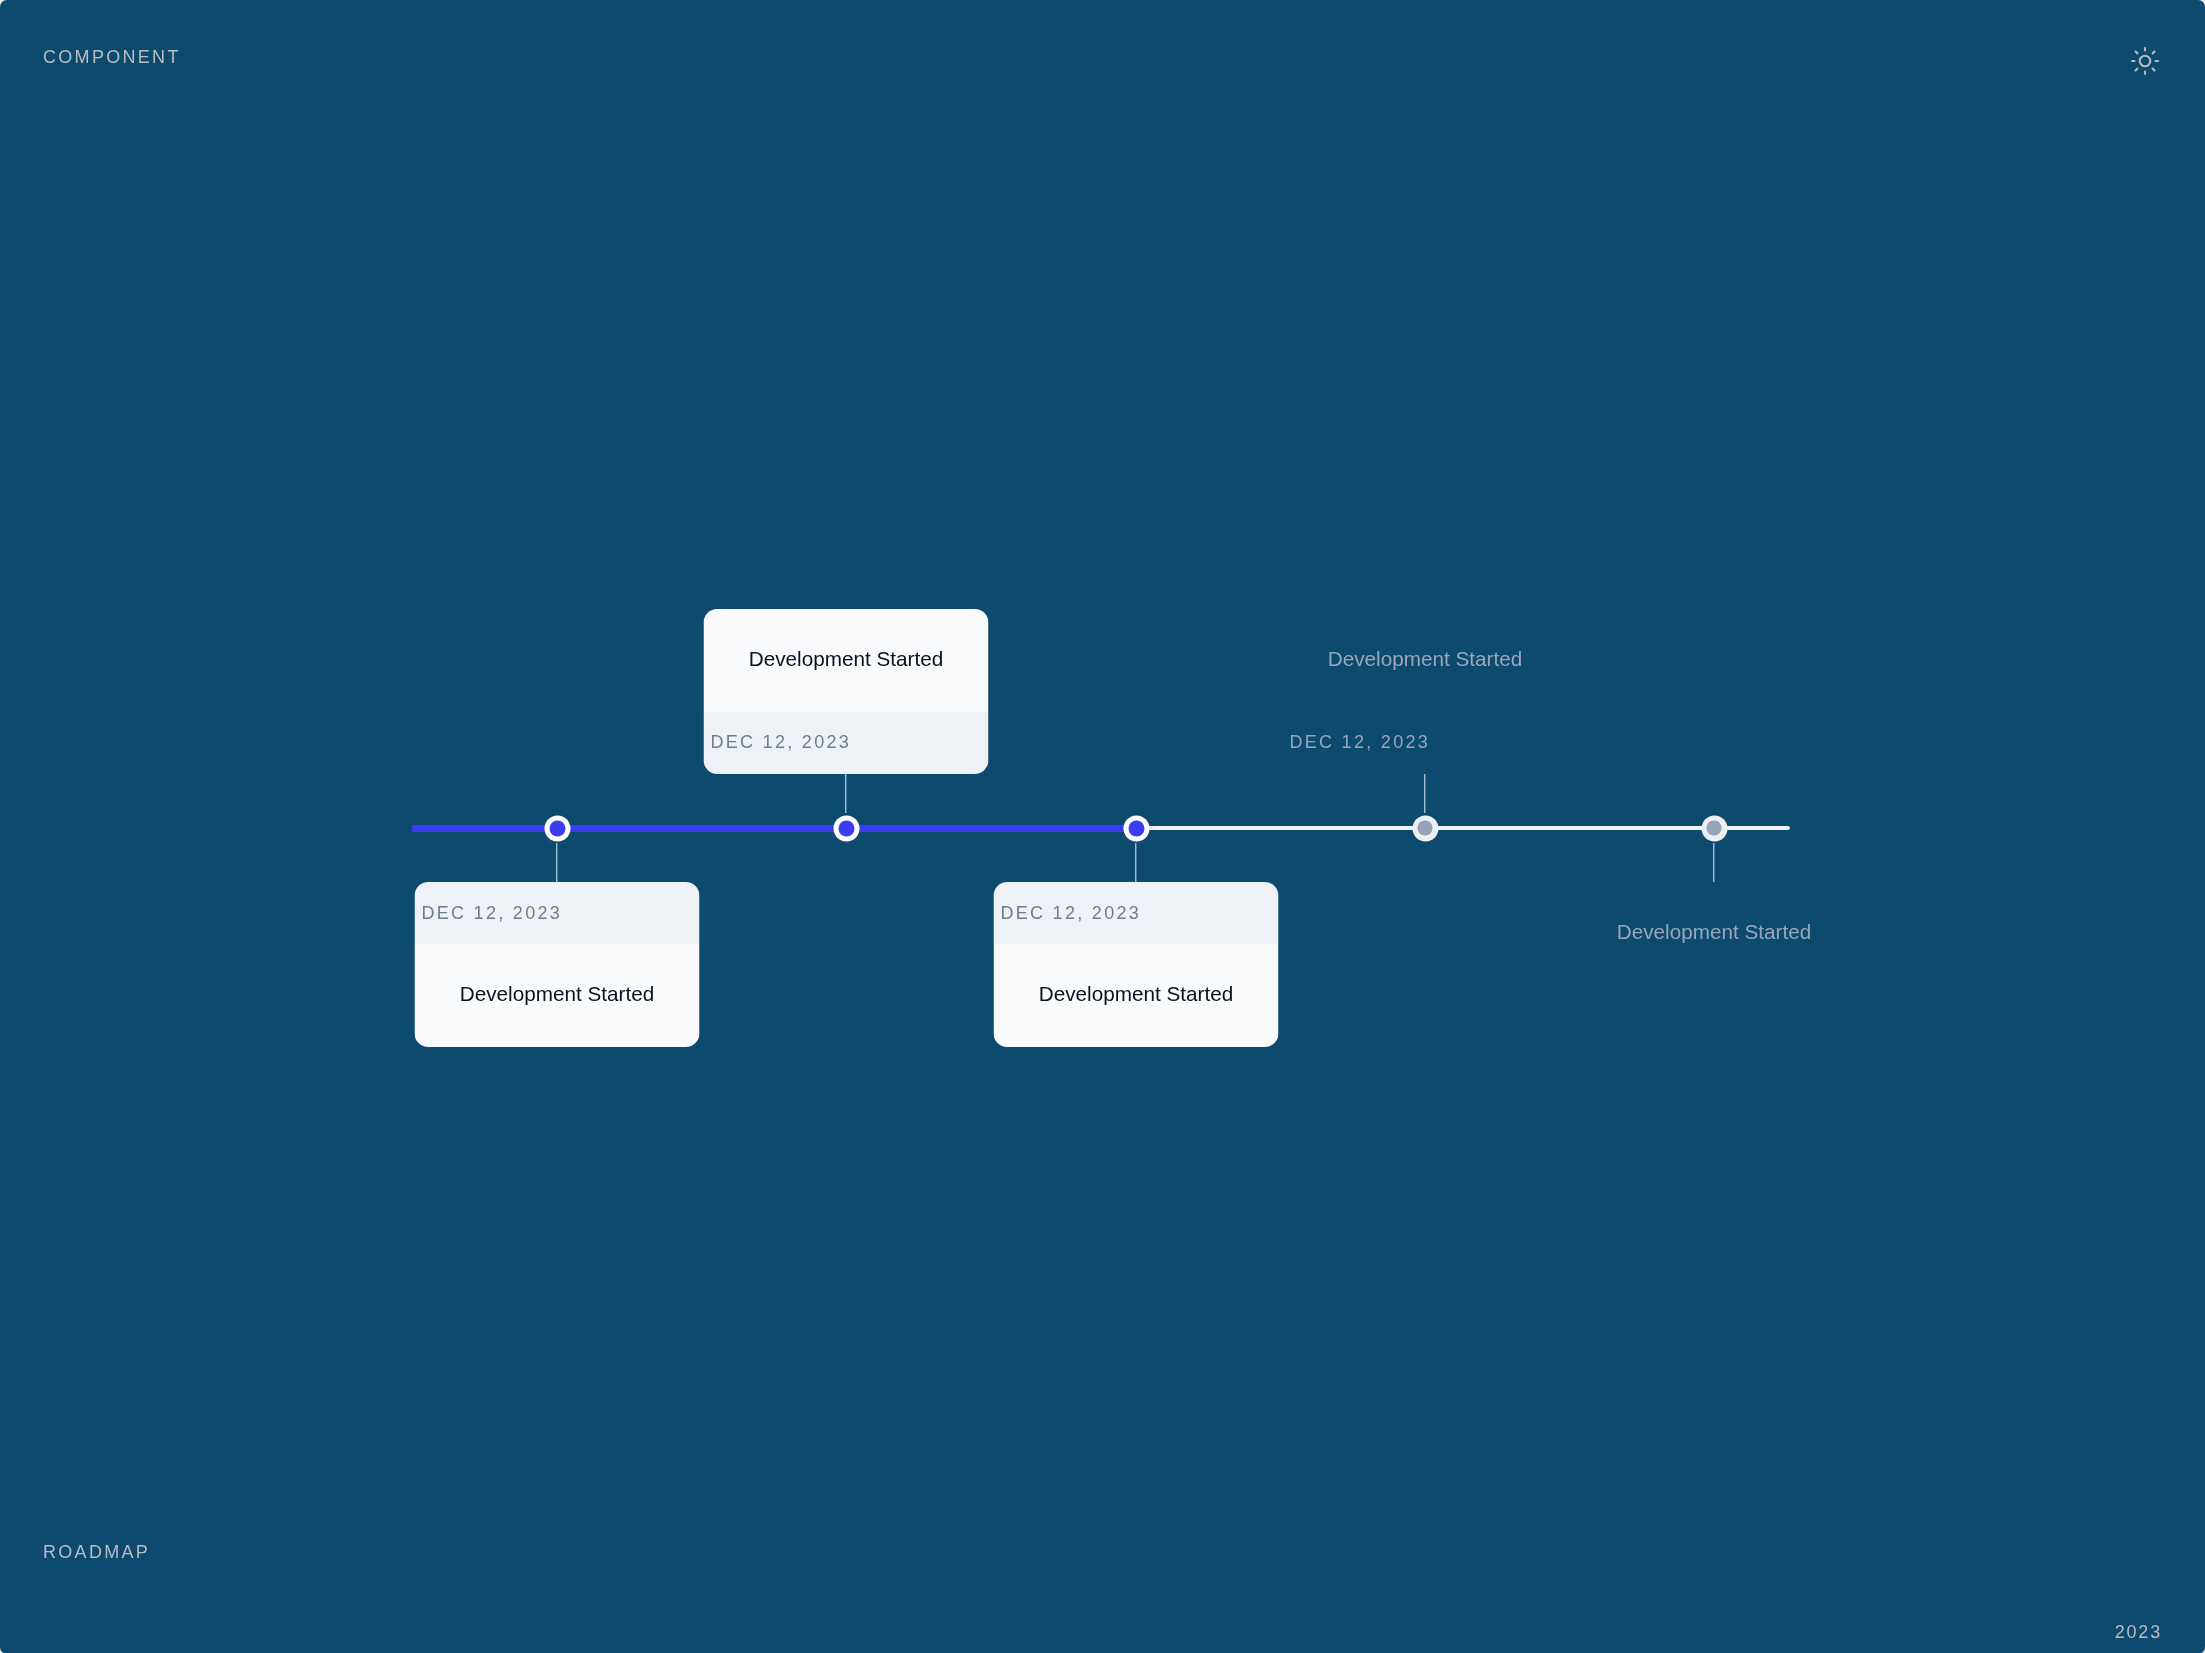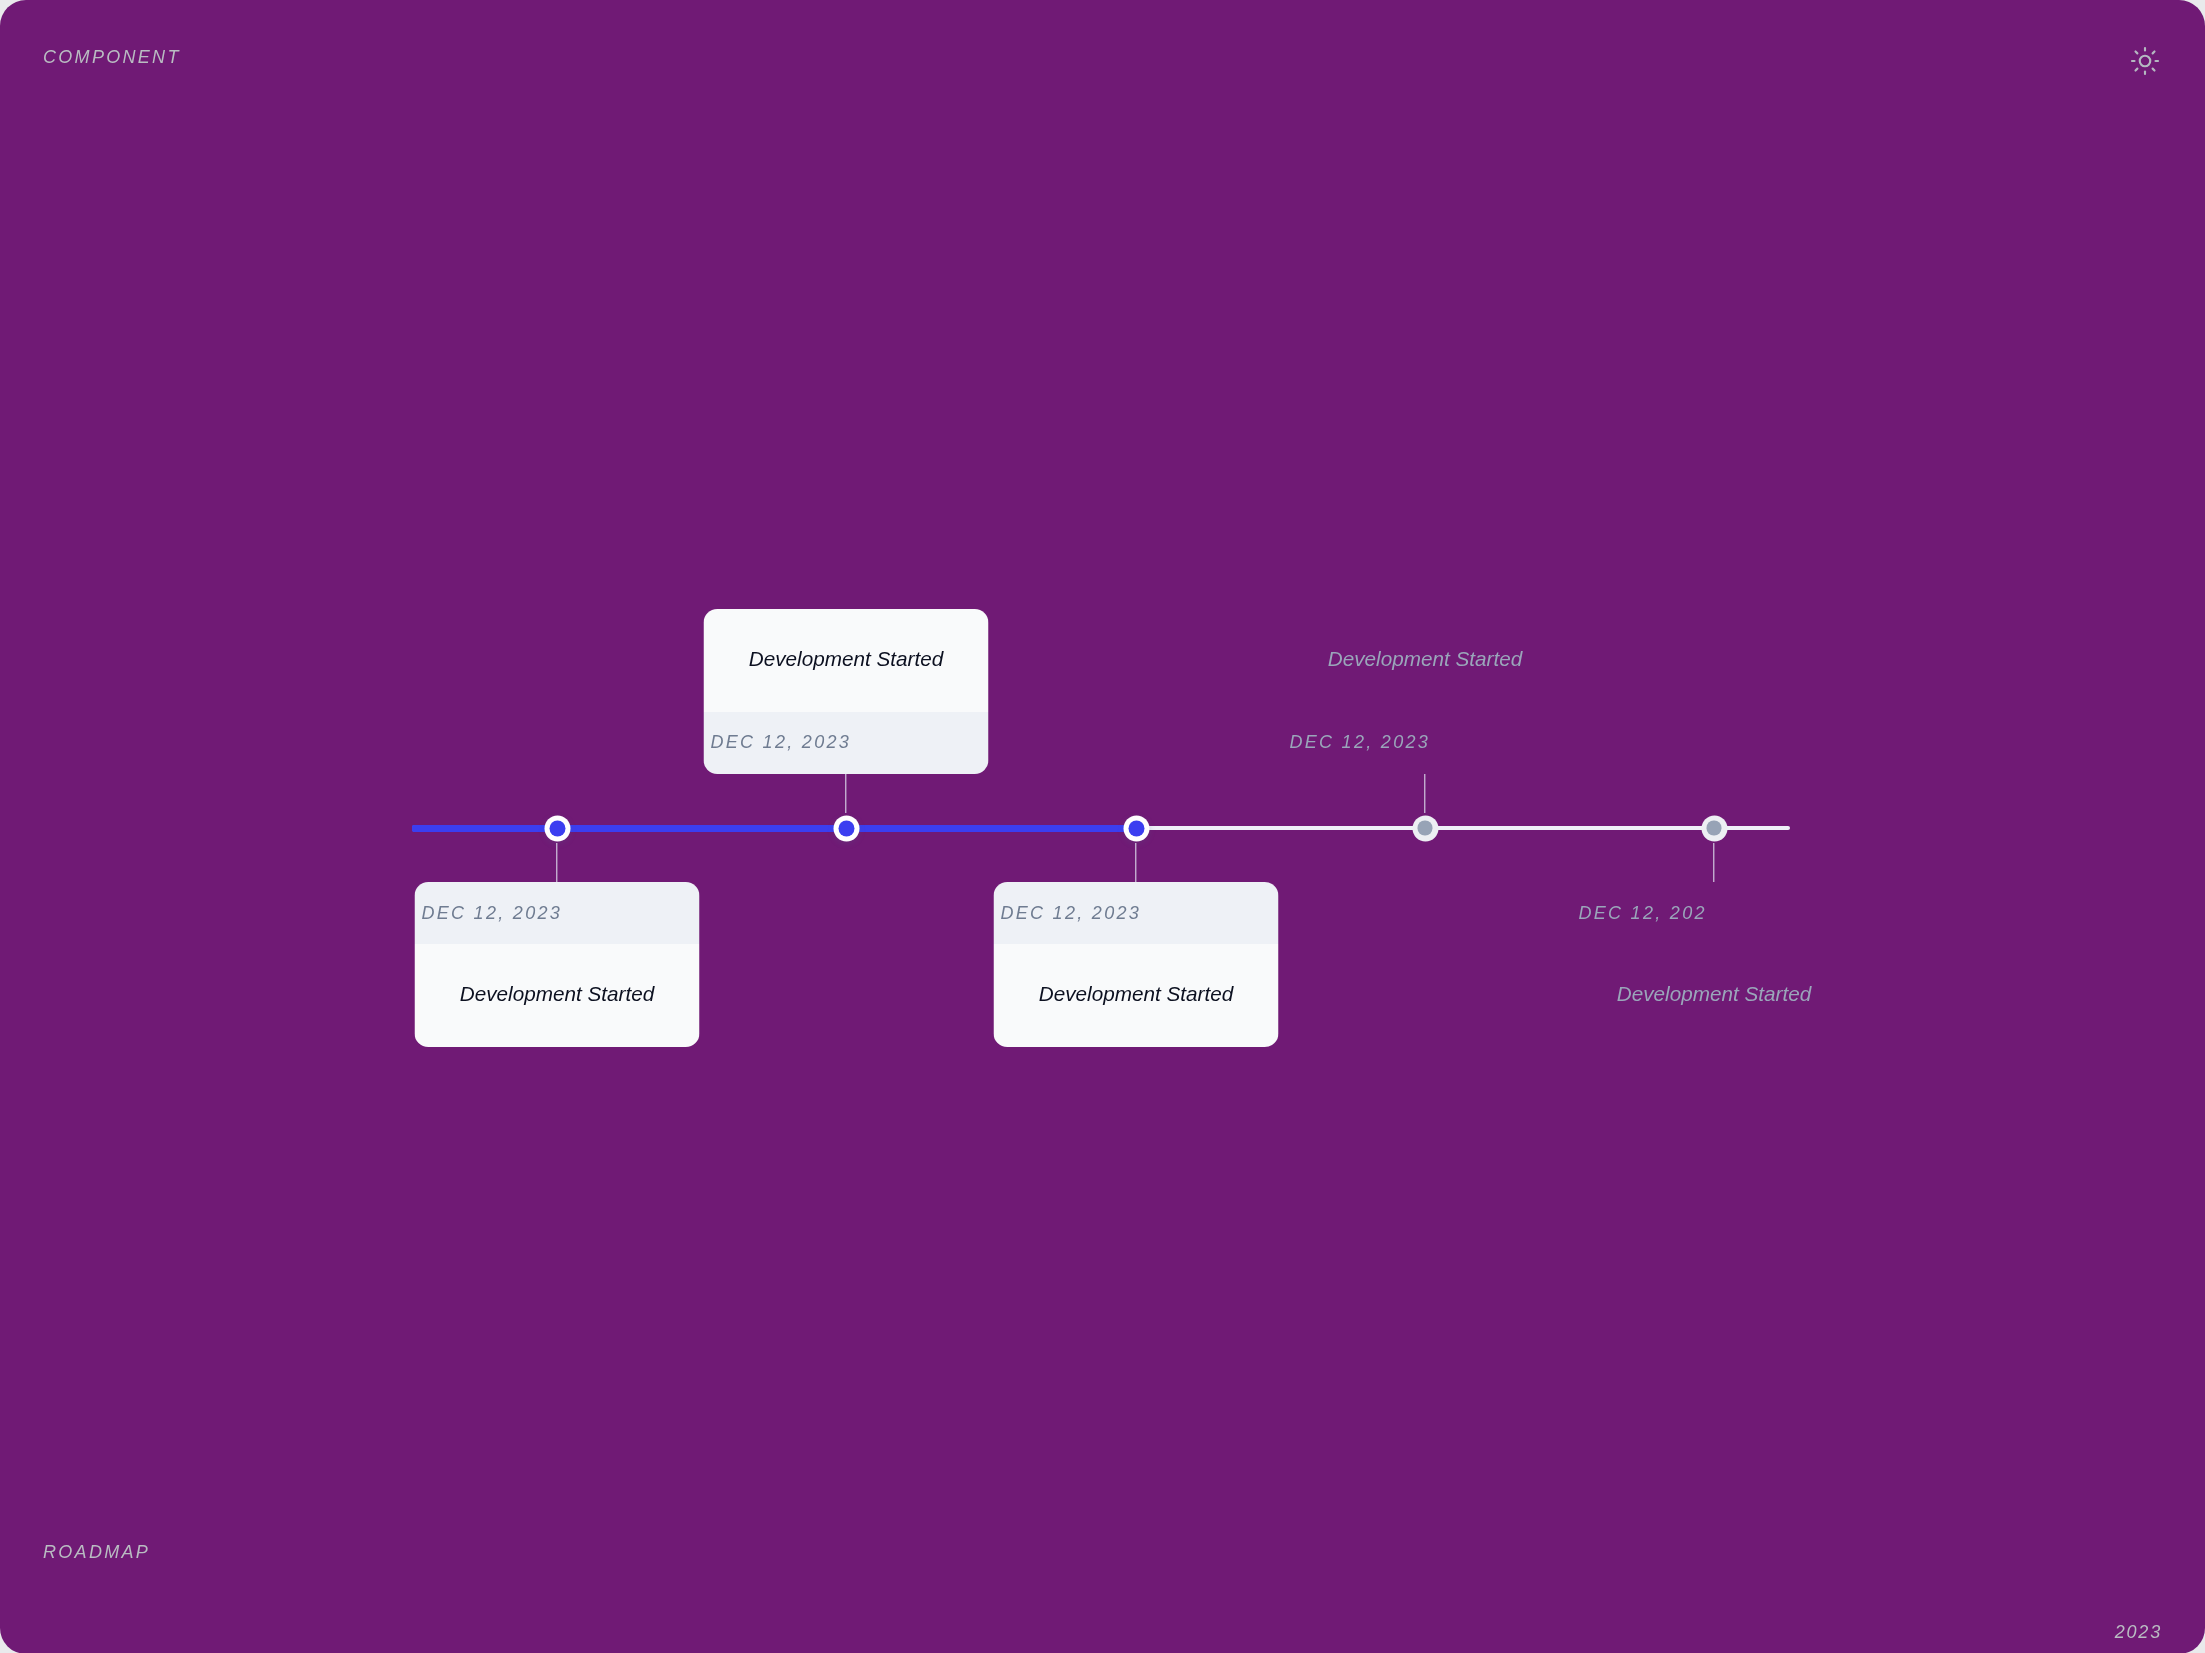--- a/index.html
+++ b/index.html
@@ -10,24 +10,23 @@
     height: 1654px;
     background: #e9eaec;
     font-family: "Liberation Sans", sans-serif;
     -webkit-font-smoothing: antialiased;
   }
 
   .page {
     position: relative;
     width: 2205px;
     height: 1654px;
-    background: #701a75;
-    border-radius: 26px;
+    background: #0c4a6e;
+    border-radius: 7px;
     overflow: hidden;
-    font-style: italic;
   }
 
   
   .corner-label {
     position: absolute;
     font-size: 18px;
     letter-spacing: 2.3px;
     font-weight: 400;
     color: #b9bcc2;
     white-space: nowrap;
@@ -265,21 +264,20 @@
             <div class="card-date">DEC 12, 2023</div>
           </div>
         </div>
         <div class="node below inactive" style="left: 1302px;">
           <div class="dot-wrap">
             <span class="ring"></span>
             <span class="core"></span>
           </div>
           <div class="connector"></div>
           <div class="card">
-            <div class="card-date">DEC 12, 202</div>
             <div class="card-body">Development Started</div>
           </div>
         </div>
       </div>
   </div>
 
   <div class="corner-label bl">ROADMAP</div>
 
   <div class="corner-label br">2023</div>
 

